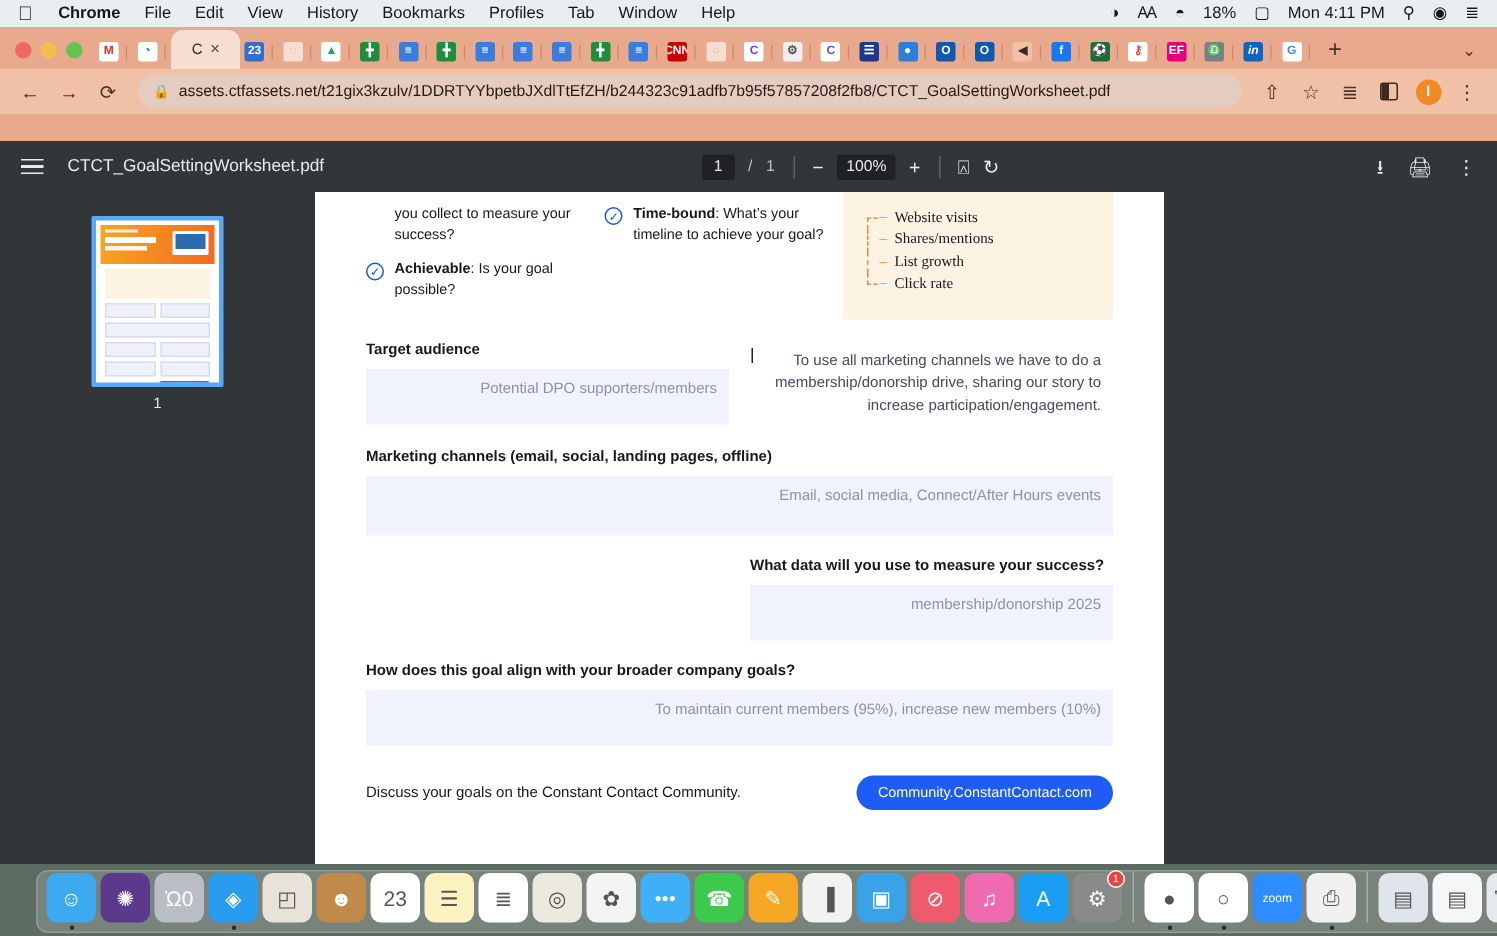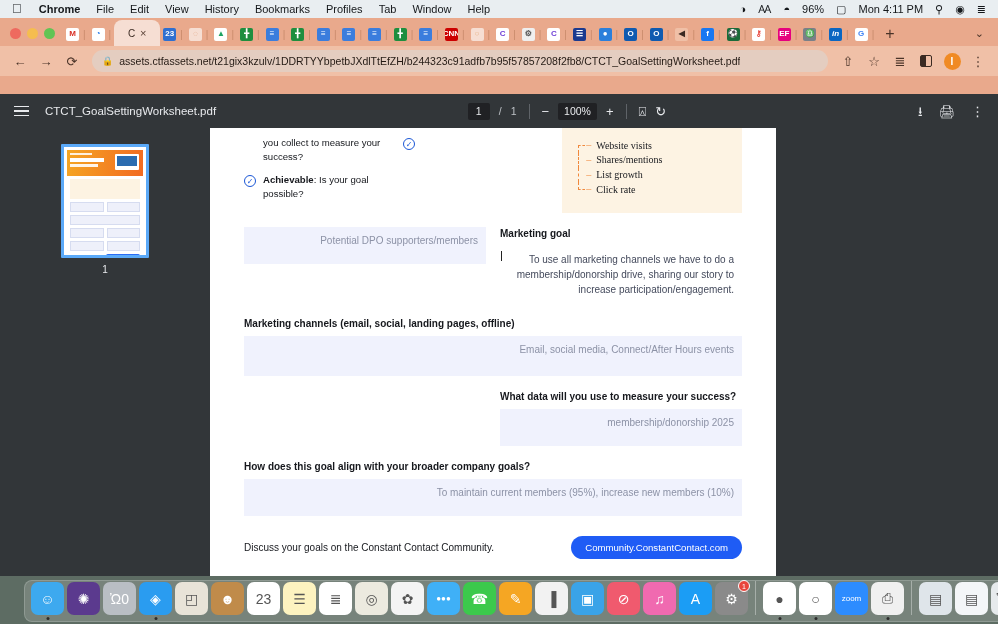--- a/index.html
+++ b/index.html
@@ -235,21 +235,21 @@
     <span class="mb-item">History</span>
     <span class="mb-item">Bookmarks</span>
     <span class="mb-item">Profiles</span>
     <span class="mb-item">Tab</span>
     <span class="mb-item">Window</span>
     <span class="mb-item">Help</span>
     <span class="mb-right">
       <span class="mb-item">◑</span>
       <span class="mb-item">Ꜳ</span>
       <span class="mb-item">◓</span>
-      <span class="mb-item">96%</span>
+      <span class="mb-item">18%</span>
       <span class="mb-item">▢</span>
       <span class="mb-item">Mon 4:11 PM</span>
       <span class="mb-item">⚲</span>
       <span class="mb-item">◉</span>
       <span class="mb-item">≣</span>
     </span>
   </div>
 
   <div class="chrome-win">
 
@@ -481,38 +481,39 @@
                   <span class="smart-txt">you collect to measure your success?</span>
                 </div>
                 <div class="smart-item">
                   <span class="chk">✓</span>
                   <span class="smart-txt"><b>Achievable</b><span>: Is your goal possible?</span></span>
                 </div>
               </div>
               <div class="smart-col">
                 <div class="smart-item">
                   <span class="chk">✓</span>
+                  <span class="smart-txt"><b>Time-bound</b><span>: What’s your timeline to achieve your goal?</span></span>
                 </div>
               </div>
               <div class="kpi-box">
                 <ul class="kpi-list" id="kpi-list">
                     <li>Website visits</li>
                     <li>Shares/mentions</li>
                     <li>List growth</li>
                     <li>Click rate</li>
                   </ul>
               </div>
             </div>
 
             <div class="fld-grid">
               <div class="fld">
+                <div class="fld-label">Target audience</div>
                 <div class="fld-input">Potential DPO supporters/members</div>
               </div>
               <div class="fld">
-                <div class="fld-label">Marketing goal</div>
                 <div class="fld-input active">To use all marketing channels we have to do a membership/donorship drive, sharing our story to increase participation/engagement.</div>
               </div>
             </div>
 
             <div class="full-fld">
               <div class="fld-label">Marketing channels (email, social, landing pages, offline)</div>
               <div class="fld-input wide">Email, social media, Connect/After Hours events</div>
             </div>
 
             <div class="fld-grid">

